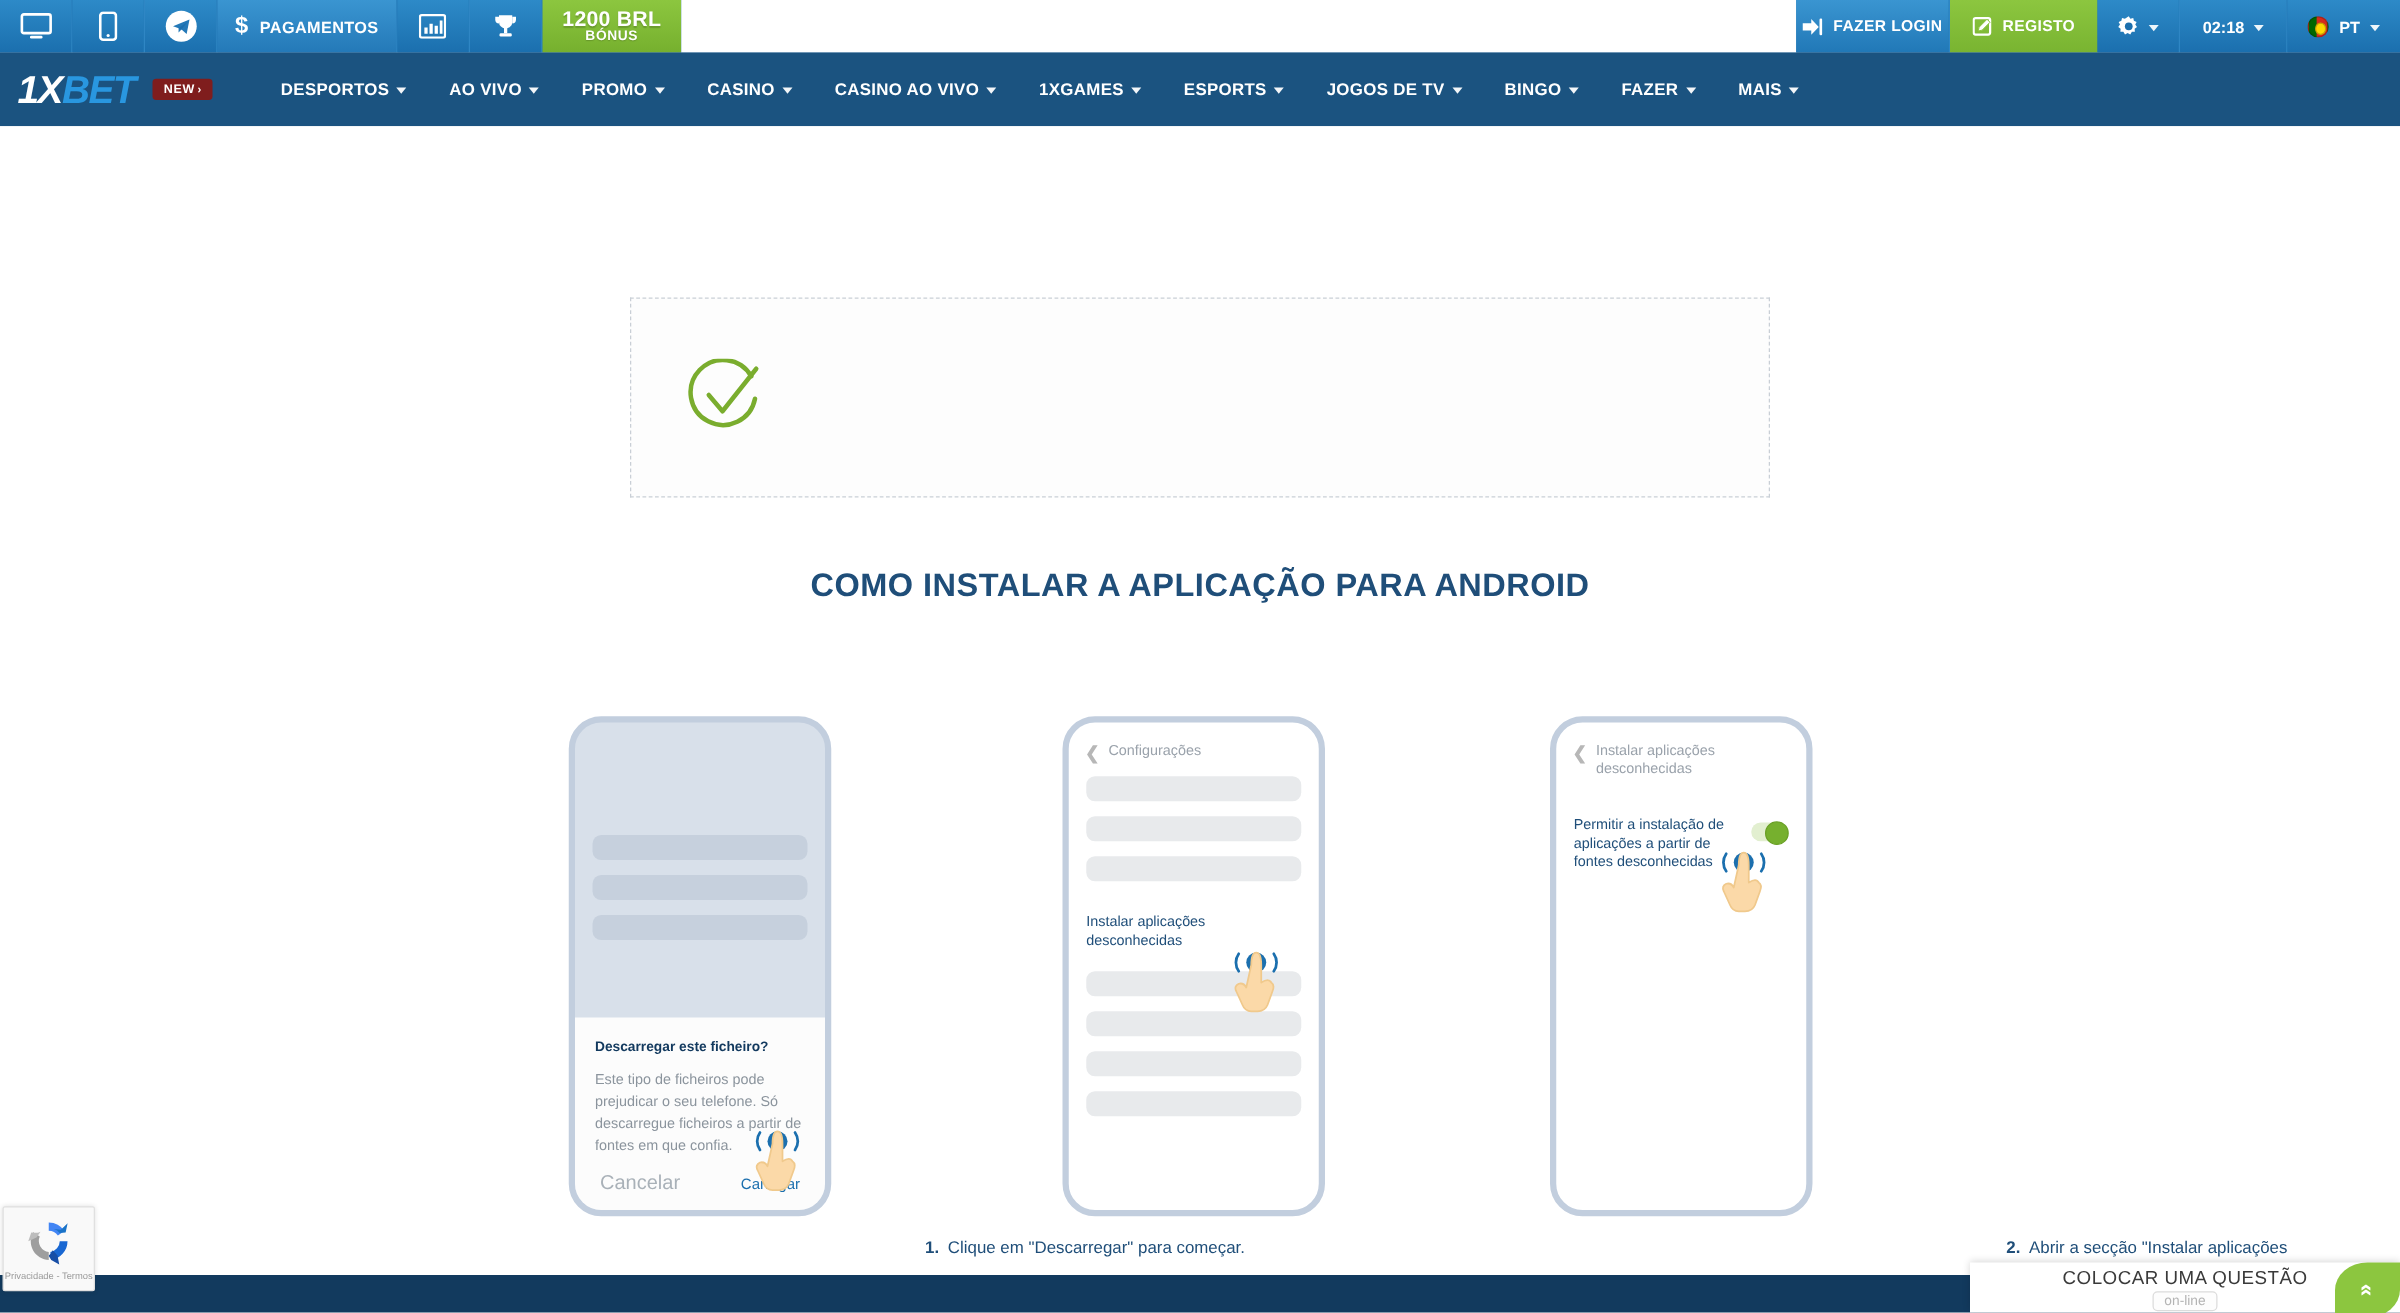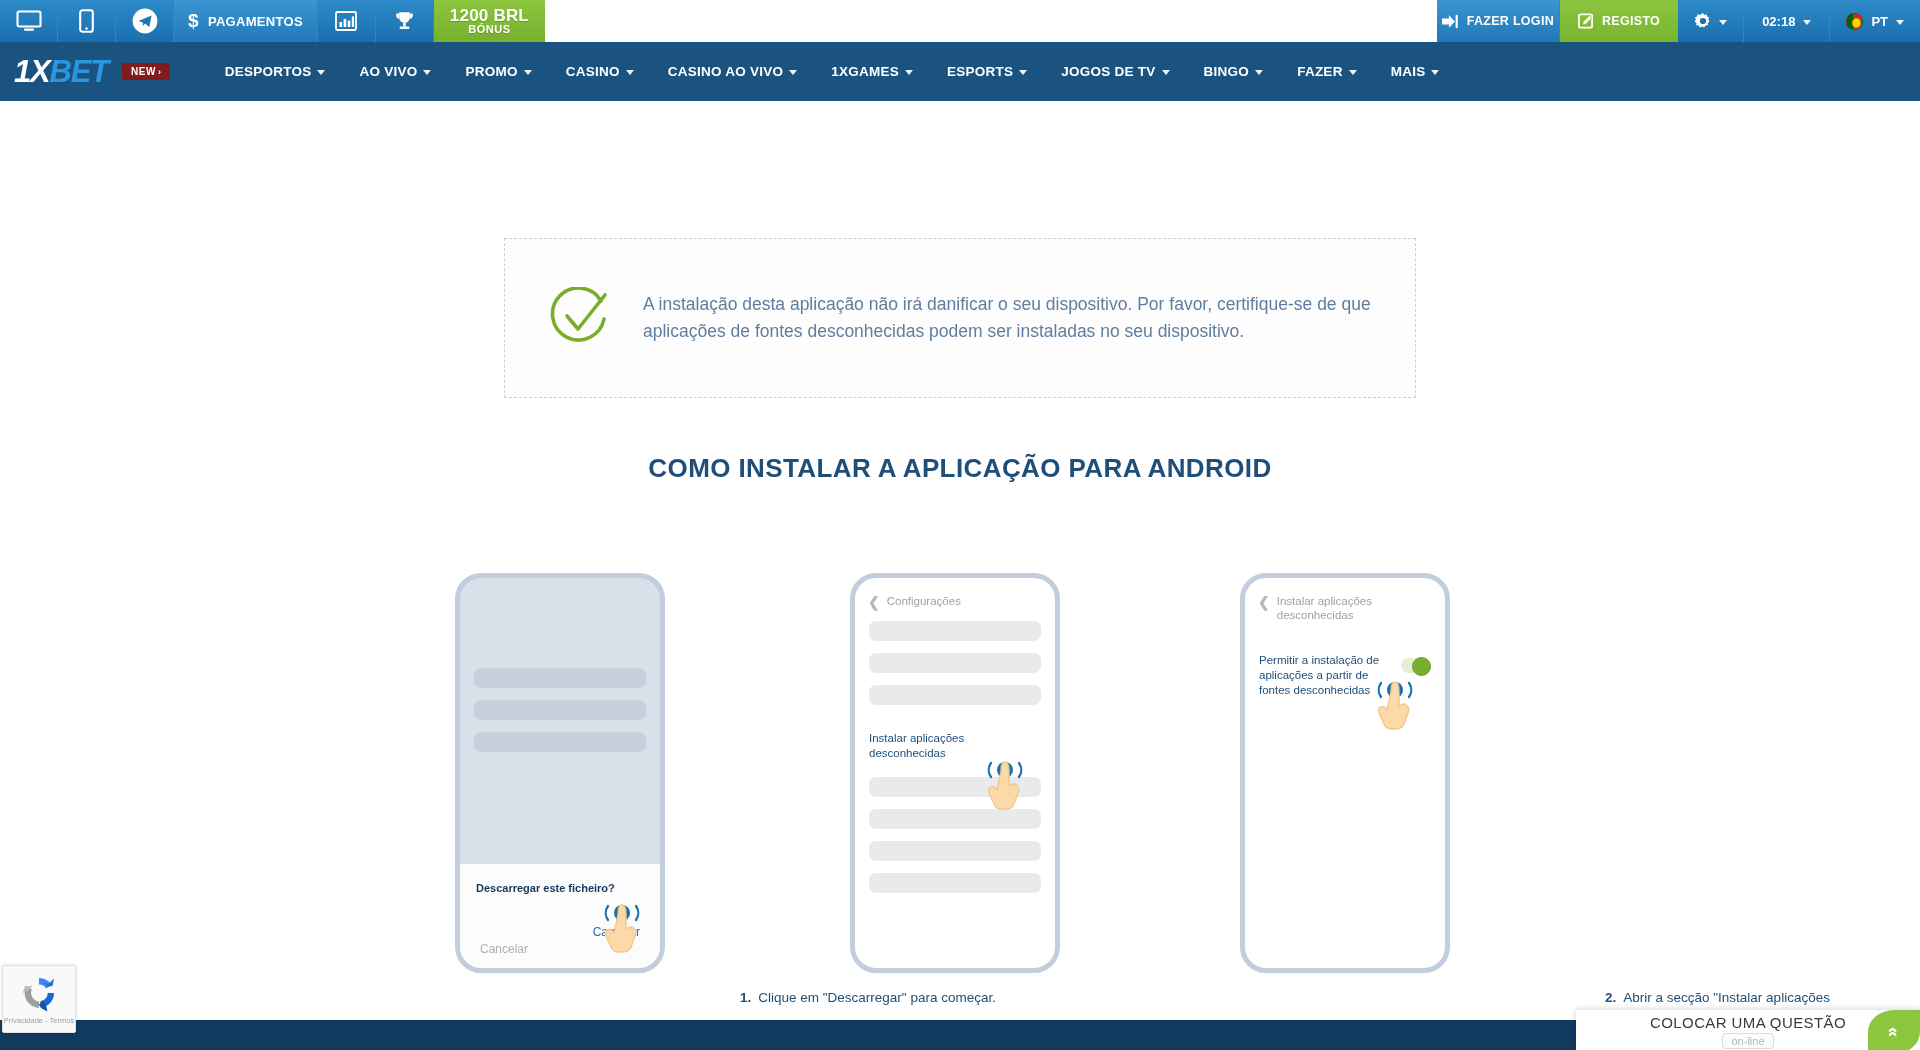--- a/index.html
+++ b/index.html
@@ -152,21 +152,21 @@
   .dialog {
     position: absolute; left: 0; right: 0; bottom: 0;
     background: #fcfcfc; padding: 16px 16px 12px 16px;
   }
   .dlg-title { color: #12395e; font-size: 11px; font-weight: bold; line-height: 1.5; }
   .dlg-body { color: #8b949d; font-size: 11.5px; line-height: 1.52; margin-top: 10px; }
   .dlg-actions {
     display: flex; align-items: center; justify-content: space-between;
     margin-top: 12px; padding: 0 4px;
   }
-  .dlg-cancel { color: #a9b1b8; font-size: 12px; margin-top: 34px; }
+  .dlg-cancel { color: #a9b1b8; font-size: 16px; }
   .dlg-ok { color: #1b6fae; font-size: 12px; }
 
   .toggle {
     position: absolute; width: 30px; height: 15px; border-radius: 8px;
     background: #e2efd0; top: 80px; right: 14px;
   }
   .toggle::after {
     content:''; position:absolute; right:0; top:-1px;
     width:17px; height:17px; border-radius:50%;
     background:#76b02e; border:1px solid #6aa026;
@@ -379,36 +379,36 @@
   </div>
 </div>
 
 <div class="content">
 
   <div class="notice">
     <svg class="check-svg" width="62" height="62" viewBox="0 0 62 62">
       <path d="M52 14 A26 26 0 1 0 55 32" fill="none" stroke="#7aad2e" stroke-width="3.6" stroke-linecap="round"></path>
       <path d="M18 29 L29 42 L56 8" fill="none" stroke="#7aad2e" stroke-width="3.6" stroke-linecap="round" stroke-linejoin="round"></path>
     </svg>
-    <div class="notice-text">A instalação desta aplicação não irá danificar o seu dispositivo. Por favor, certifique-se de que aplicações de fontes desconhecidas podem ser instaladas no seu dispositivo.</div>
   </div>
 
   <div class="howto">COMO INSTALAR A APLICAÇÃO PARA ANDROID</div>
 
   <div class="phones">
 
     <div class="phone-col c1">
       <div class="phone filled">
         <div style="padding-top:90px"></div>
         <div class="bar dark"></div>
         <div class="bar dark"></div>
         <div class="bar dark"></div>
 
         <div class="dialog">
           <div class="dlg-title">Descarregar este ficheiro?</div>
+          <div class="dlg-body">Este tipo de ficheiros pode prejudicar o seu telefone. Só descarregue ficheiros a partir de fontes em que confia.</div>
           <div class="dlg-actions">
             <span class="dlg-cancel">Cancelar</span>
             <span class="dlg-ok">Carregar</span>
           </div>
         </div>
 
         <div class="tap" style="left:142px; top:315px;">
           <svg width="54" height="62" viewBox="0 0 54 62">
             <path d="M6 13 A12 12 0 0 0 6 27" fill="none" stroke="#1b6fae" stroke-width="2.2" stroke-linecap="round"></path>
             <path d="M34 13 A12 12 0 0 1 34 27" fill="none" stroke="#1b6fae" stroke-width="2.2" stroke-linecap="round"></path>

